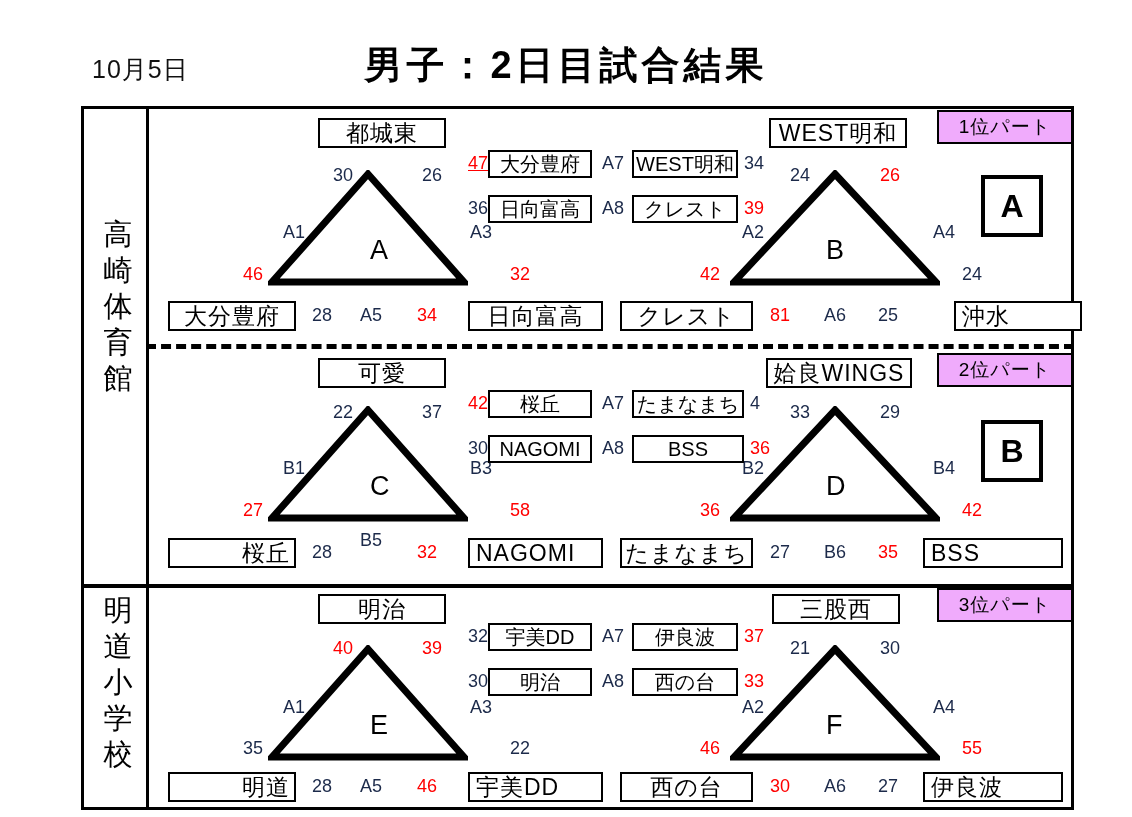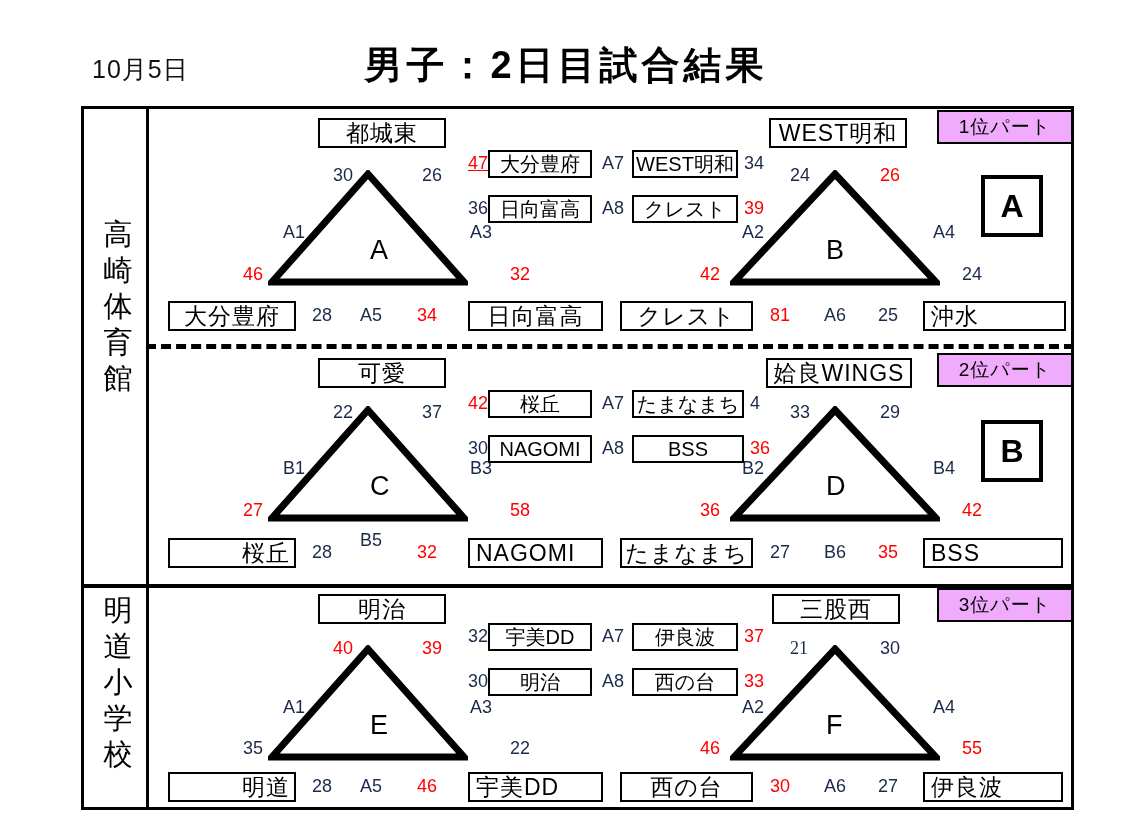--- a/index.html
+++ b/index.html
@@ -122,21 +122,21 @@
   <div class="team-box" style="left:168px;top:301px;width:128px;">大分豊府</div>
   <div class="num" style="left:312px;top:305px;">28</div>
   <div class="code" style="left:360px;top:305px;">A5</div>
   <div class="num red" style="left:417px;top:305px;">34</div>
   <div class="team-box" style="left:468px;top:301px;width:135px;">日向富高</div>
 
   <div class="team-box" style="left:620px;top:301px;width:133px;">クレスト</div>
   <div class="num red" style="left:770px;top:305px;">81</div>
   <div class="code" style="left:824px;top:305px;">A6</div>
   <div class="num" style="left:878px;top:305px;">25</div>
-  <div class="team-box" style="left:923px;top:301px;width:143px;justify-content:flex-start;padding-left:6px;">沖水</div>
+  <div class="team-box" style="left:954px;top:301px;width:128px;justify-content:flex-start;padding-left:6px;">沖水</div>
 </div>
 
 <div class="abs">
   <div class="part-badge" style="left:937px;top:353px;">2位パート</div>
   <div class="rank-box" style="left:981px;top:420px;">B</div>
 
   <div class="tri" style="left:268px;top:406px;">
     <svg width="200" height="118" viewBox="0 0 200 118">
         <polygon points="100,4 196,112 4,112" fill="none" stroke="#000" stroke-width="7" stroke-linejoin="miter"></polygon>
       </svg>
@@ -206,21 +206,21 @@
   <div class="num" style="left:243px;top:738px;">35</div>
   <div class="num" style="left:510px;top:738px;">22</div>
 
   <div class="tri" style="left:730px;top:645px;">
     <svg width="210" height="118" viewBox="0 0 210 118">
         <polygon points="105,4 206,112 4,112" fill="none" stroke="#000" stroke-width="7" stroke-linejoin="miter"></polygon>
       </svg>
   </div>
   <div class="tri-label" style="left:826px;top:710px;">F</div>
   <div class="team-box" style="left:772px;top:594px;width:128px;">三股西</div>
-  <div class="num" style="left:790px;top:638px;font-family:Liberation Serif, serif;">21</div>
+  <div class="num" style="left:790px;top:638px;">21</div>
   <div class="num" style="left:880px;top:638px;">30</div>
   <div class="code" style="left:742px;top:697px;">A2</div>
   <div class="code" style="left:933px;top:697px;">A4</div>
   <div class="num red" style="left:700px;top:738px;">46</div>
   <div class="num red" style="left:962px;top:738px;">55</div>
 
   <div class="num" style="left:468px;top:626px;">32</div>
   <div class="team-box small" style="left:488px;top:623px;width:104px;">宇美DD</div>
   <div class="code" style="left:602px;top:626px;">A7</div>
   <div class="team-box small" style="left:632px;top:623px;width:106px;">伊良波</div>

